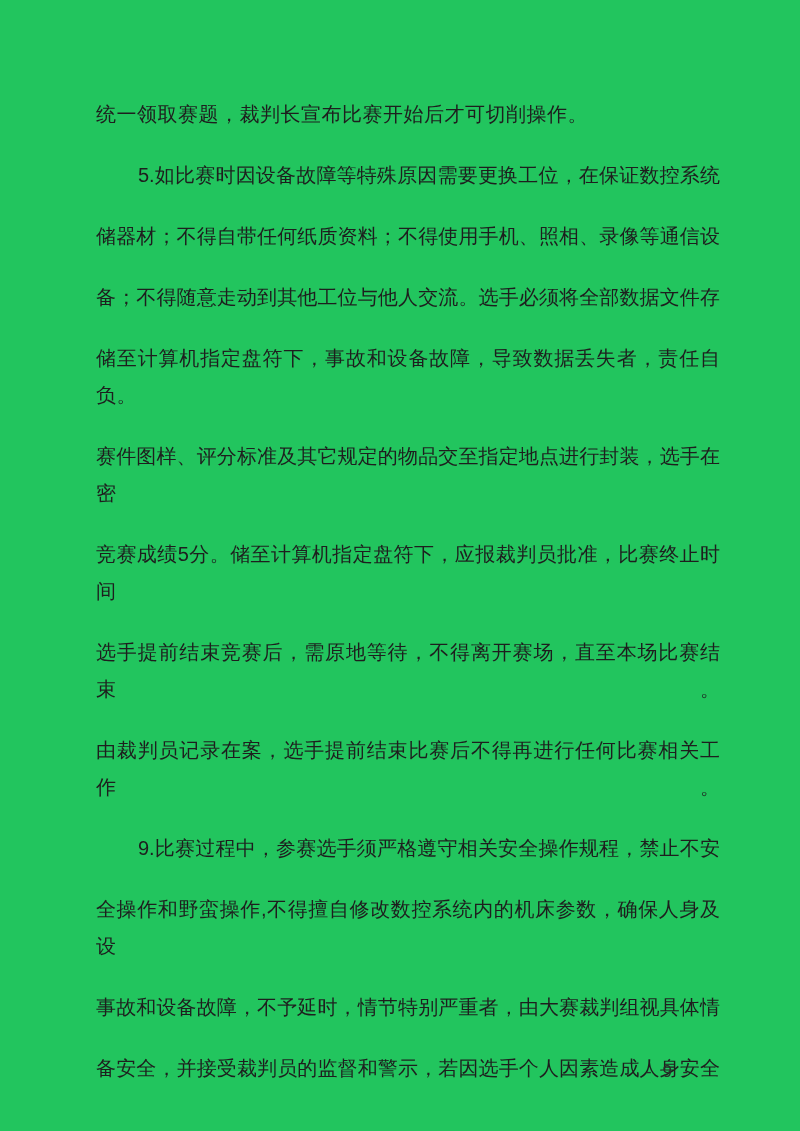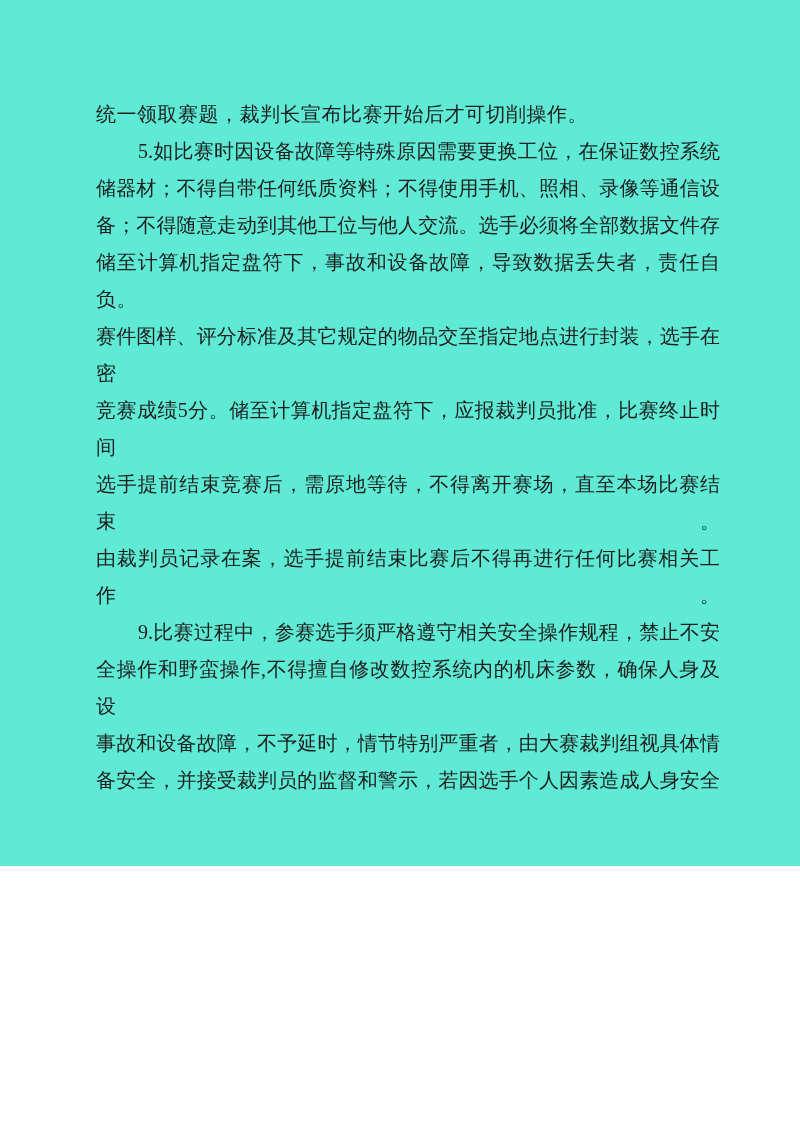--- a/index.html
+++ b/index.html
@@ -3,43 +3,44 @@
 <meta charset="utf-8">
 <style>
   html, body {
     margin: 0;
     padding: 0;
     background: #ffffff;
   }
   .page {
     position: relative;
     width: 800px;
-    height: 866px;
-    background: #5eead4;
-    font-family: Liberation Serif, serif;
+    height: 1131px;
+    background: #22c55e;
+    font-family: Liberation Sans, sans-serif;
     overflow: hidden;
   }
   .content {
     position: absolute;
     left: 96px;
     top: 96px;
     width: 624px;
   }
   .line {
     font-size: 20px;
     line-height: 37px;
     color: #1e1e1e;
     white-space: nowrap;
     letter-spacing: 0.5px;
   }
   .line.full {
     white-space: normal;
     text-align: justify;
     text-align-last: justify;
     letter-spacing: 0;
+    margin-top: 24px;
   }
   .line.indent {
     padding-left: 42px;
   }
   .page-number {
     position: absolute;
     left: 646px;
     top: 1062px;
     font-size: 17px;
     letter-spacing: 3px;

